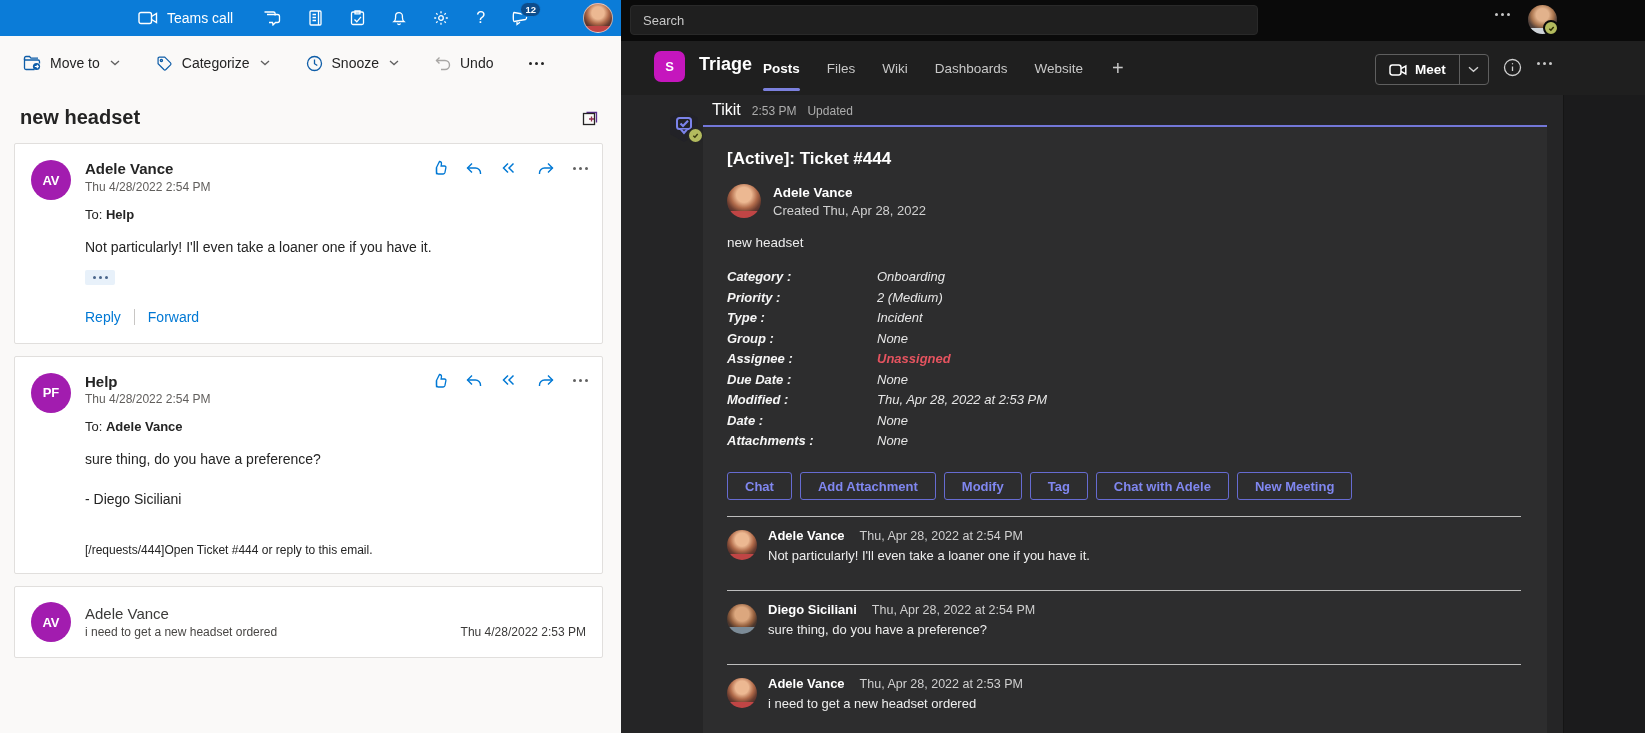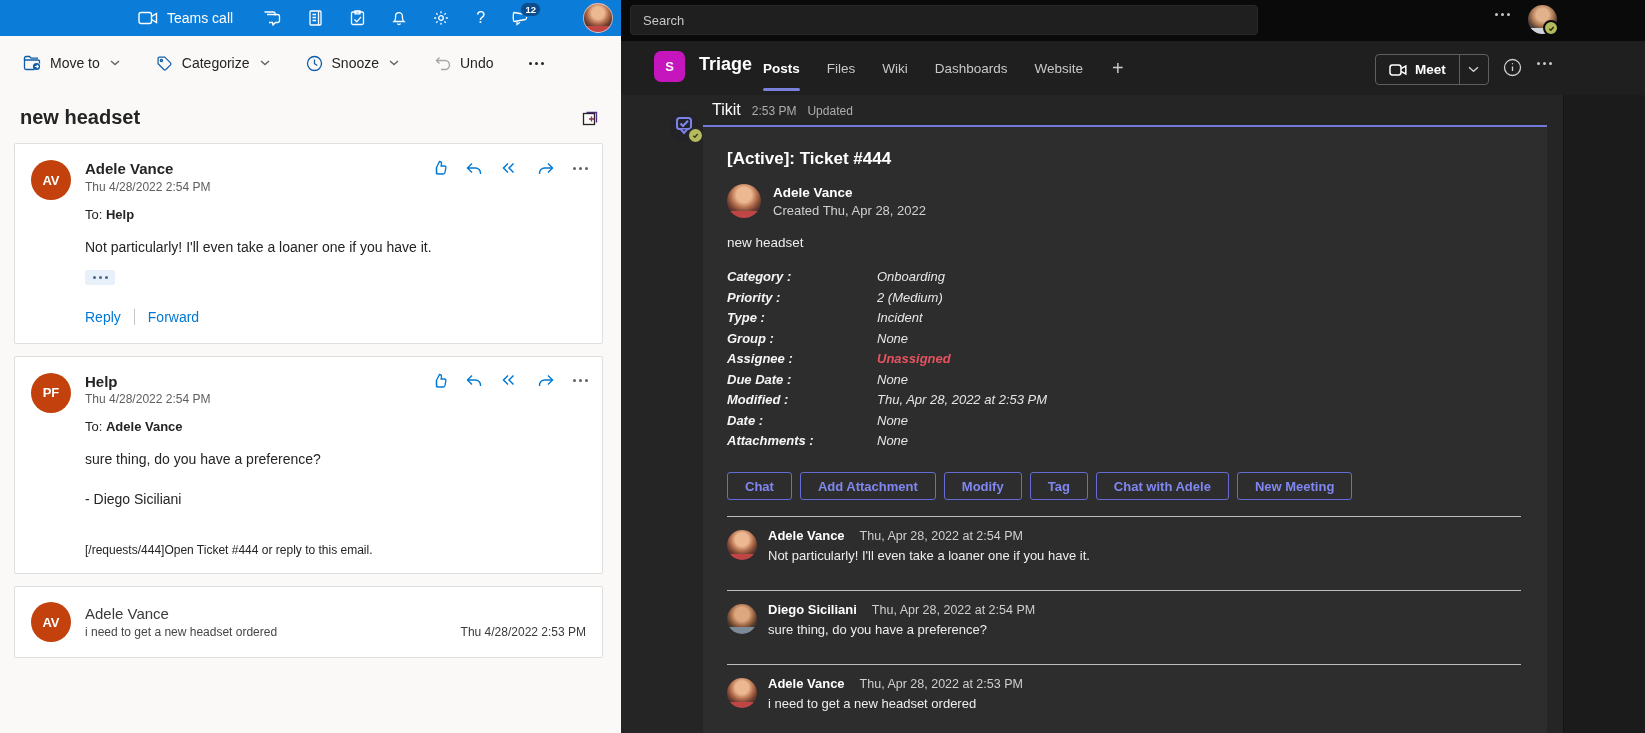--- a/index.html
+++ b/index.html
@@ -37,21 +37,21 @@
   .dots.light i{background:#c8c8c8;}
 
   .ol-body{padding:0 18px 0 14px;}
   .ol-title-row{display:flex;justify-content:space-between;align-items:center;margin:16px 4px 14px 6px;}
   .ol-title{font-size:20px;font-weight:600;color:#242424;margin:0;}
   .popout{color:#242424;cursor:pointer;}
 
   .mail-card{background:#fff;border:1px solid #e1dfdd;border-radius:2px;margin-bottom:12px;
     padding:16px 16px 14px;position:relative;}
   .mail-head{display:flex;gap:14px;}
-  .av-initials{width:40px;height:40px;border-radius:50%;background:#c2410c;color:#fff;flex:none;
+  .av-initials{width:40px;height:40px;border-radius:50%;background:#a21caf;color:#fff;flex:none;
     display:flex;align-items:center;justify-content:center;font-size:13px;font-weight:700;}
   .mh-name{font-size:15px;font-weight:600;color:#242424;line-height:1.25;}
   .mh-date{font-size:12px;color:#605e5c;margin-top:1px;}
   .mh-to{font-size:13px;color:#242424;margin-top:13px;}
   .mail-actions{position:absolute;top:16px;right:14px;display:flex;gap:19px;align-items:center;color:#0078d4;}
   .mail-actions .act{cursor:pointer;display:flex;align-items:center;}
   .mail-body{margin:16px 0 0 54px;font-size:14px;color:#242424;line-height:1.35;}
   .expander{margin:13px 0 0 54px;width:30px;height:15px;background:#e8f1fa;border-radius:2px;
     display:flex;align-items:center;justify-content:center;cursor:pointer;}
   .expander i{width:3px;height:3px;border-radius:50%;background:#49658a;display:block;margin:0 1.5px;}

